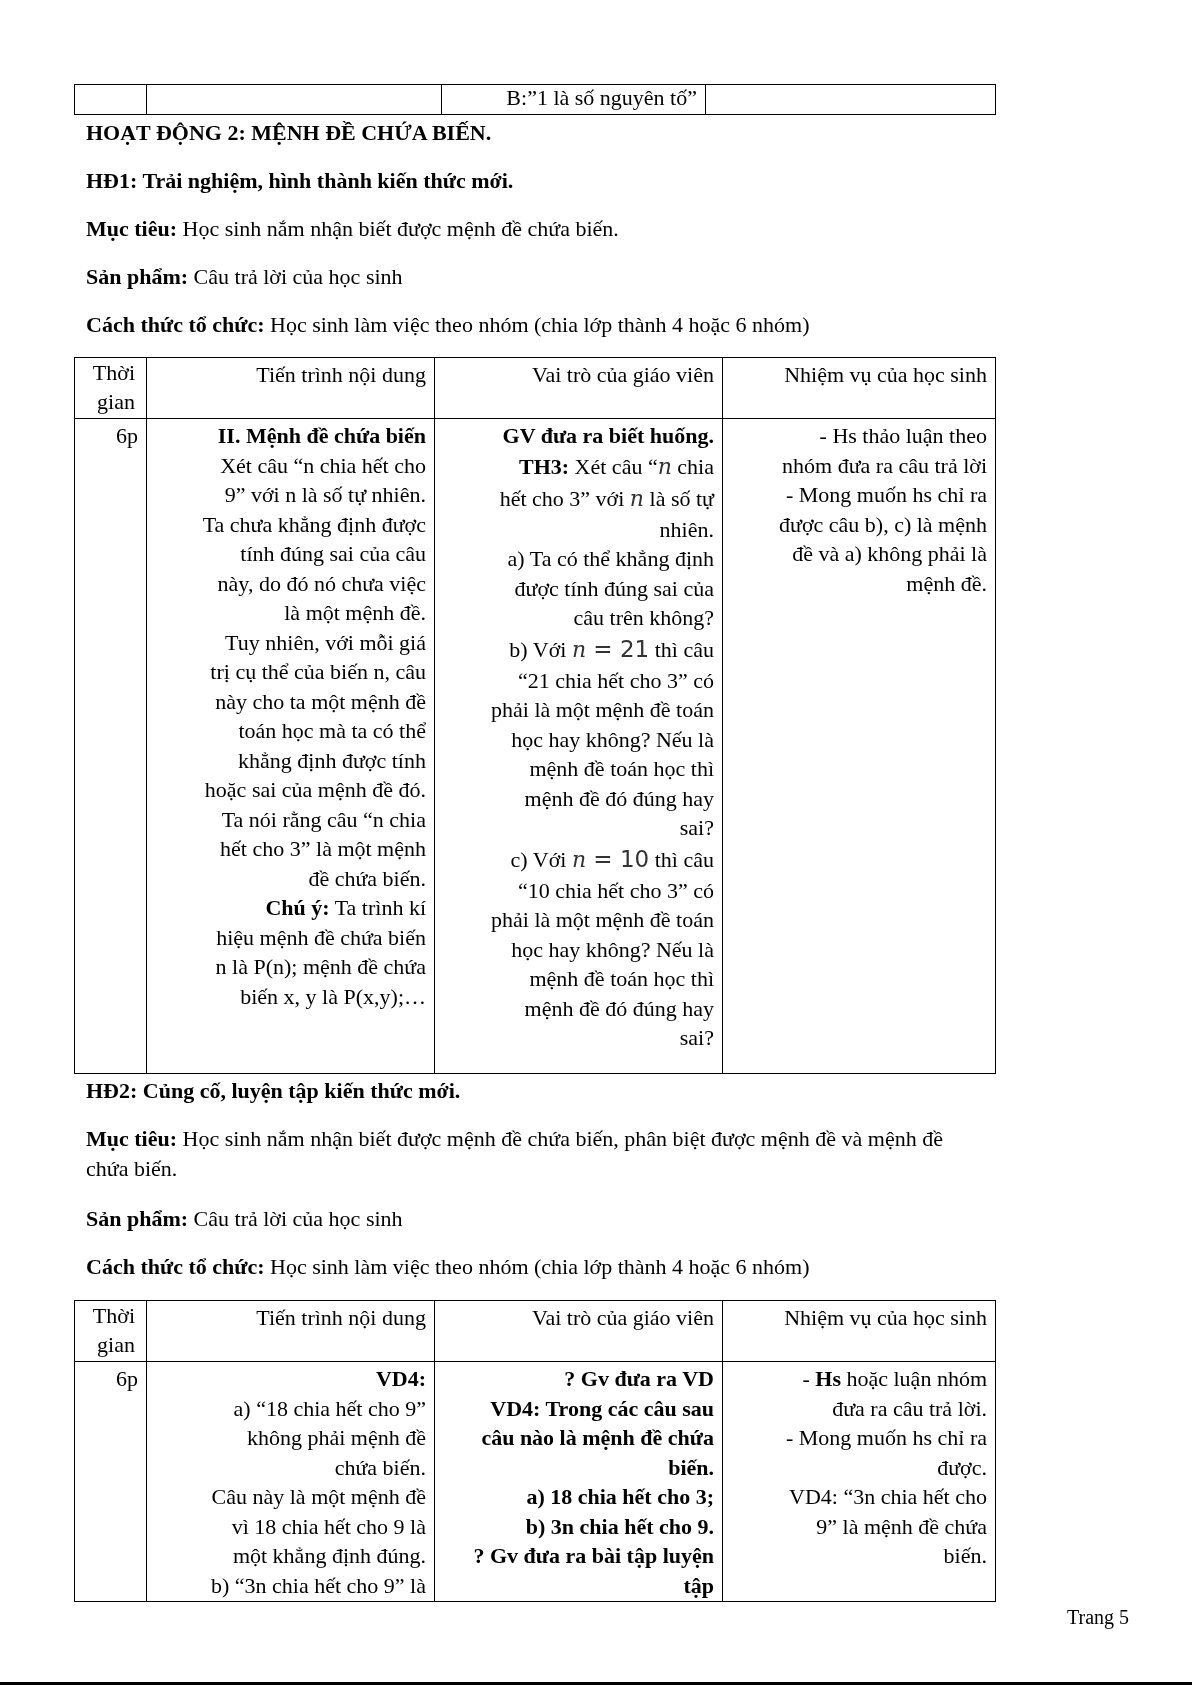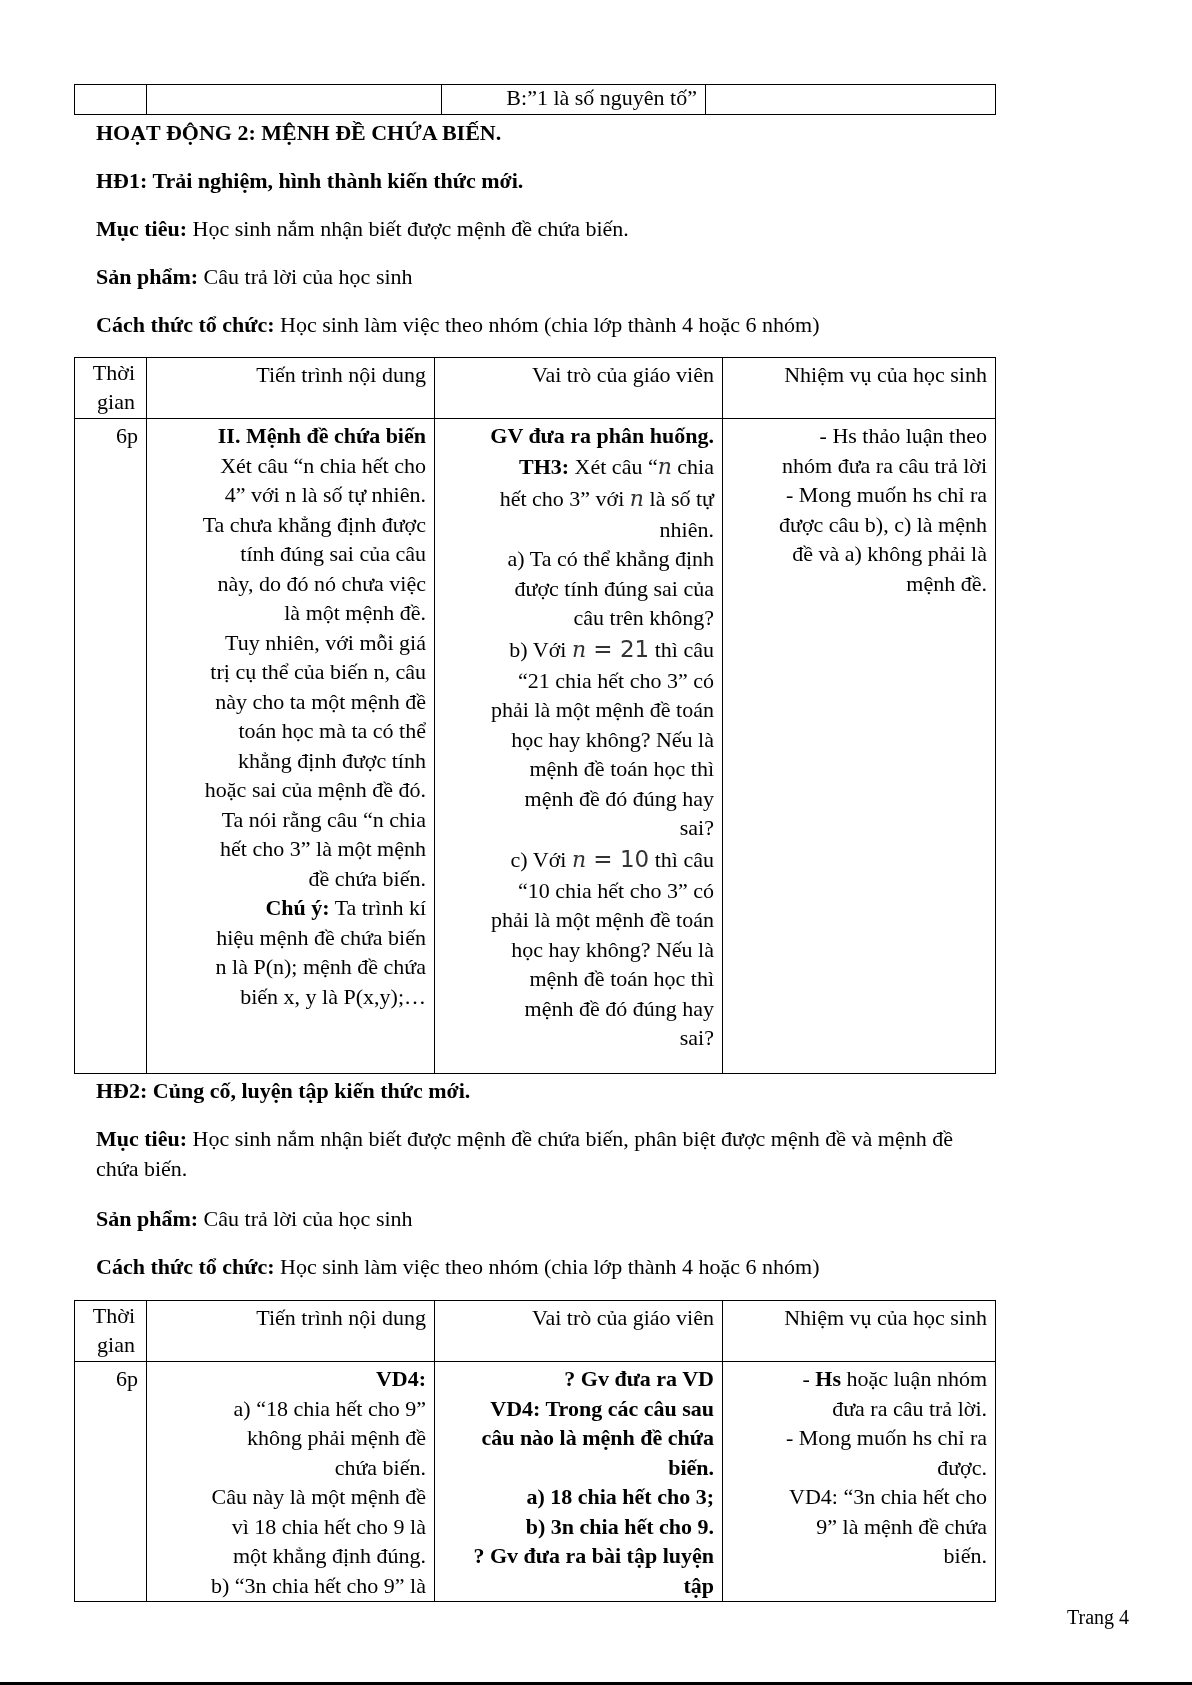--- a/index.html
+++ b/index.html
@@ -1,20 +1,20 @@
 <!DOCTYPE html>
 <html><head>
 <meta charset="utf-8">
 <style>
   html, body { margin: 0; padding: 0; background: #ffffff; }
   body {
     width: 1192px; height: 1685px; position: relative; overflow: hidden;
     font-family: "Liberation Serif", serif; color: #000; font-size: 22px;
   }
-  .para { position: absolute; left: 96px; line-height: 30px; white-space: nowrap; }
+  .para { position: absolute; left: 86px; line-height: 30px; white-space: nowrap; }
   .para b { font-weight: bold; }
   table.doc {
     position: absolute; border-collapse: collapse; table-layout: fixed;
     font-family: "Liberation Serif", serif; font-size: 22px;
   }
   table.doc td {
     border: 1.3px solid #000; vertical-align: top; padding: 0 8px 0 8px;
     line-height: 29.5px;
     text-align: right;
   }
@@ -65,41 +65,41 @@
         </td>
     <td style="padding-top:2px;">Tiến trình nội dung</td>
     <td style="padding-top:2px;">Vai trò của giáo viên</td>
     <td style="padding-top:2px;">Nhiệm vụ của học sinh</td>
   </tr>
   <tr style="height:655px;">
     <td style="padding-left:12px; padding-top:2px;">6p</td>
     <td style="padding-top:2px;padding-left:8px;">
       <span class="line" style="font-weight:bold;">II. Mệnh đề chứa biến</span>
       <span class="line">Xét câu “n chia hết cho</span>
-      <span class="line">4” với n là số tự nhiên.</span>
+      <span class="line">9” với n là số tự nhiên.</span>
       <span class="line">Ta chưa khẳng định được</span>
       <span class="line">tính đúng sai của câu</span>
       <span class="line">này, do đó nó chưa việc</span>
       <span class="line">là một mệnh đề.</span>
       <span class="line">Tuy nhiên, với mỗi giá</span>
       <span class="line">trị cụ thể của biến n, câu</span>
       <span class="line">này cho ta một mệnh đề</span>
       <span class="line">toán học mà ta có thể</span>
       <span class="line">khẳng định được tính</span>
       <span class="line">hoặc sai của mệnh đề đó.</span>
       <span class="line">Ta nói rằng câu “n chia</span>
       <span class="line">hết cho 3” là một mệnh</span>
       <span class="line">đề chứa biến.</span>
       <span class="line"><b>Chú ý:</b><span> Ta trình kí</span></span>
       <span class="line">hiệu mệnh đề chứa biến</span>
       <span class="line">n là P(n); mệnh đề chứa</span>
       <span class="line">biến x, y là P(x,y);…</span>
     </td>
     <td style="padding-top:2px;">
-      <span class="line" style="font-weight:bold;">GV đưa ra phân huống.</span>
+      <span class="line" style="font-weight:bold;">GV đưa ra biết huống.</span>
       <span class="line" style="line-height:32px;"><b>TH3:</b><span> Xét câu “</span><span class="math">n</span><span> chia</span></span>
       <span class="line" style="line-height:32px;"><span>hết cho 3” với </span><span class="math">n</span><span> là số tự</span></span>
       <span class="line">nhiên.</span>
       <span class="line">a) Ta có thể khẳng định</span>
       <span class="line">được tính đúng sai của</span>
       <span class="line">câu trên không?</span>
       <span class="line" style="line-height:32px;"><span>b) Với </span><span class="math">n</span><span class="mathnum"> = </span><span class="mathnum">21</span><span> thì câu</span></span>
       <span class="line">“21 chia hết cho 3” có</span>
       <span class="line">phải là một mệnh đề toán</span>
       <span class="line">học hay không? Nếu là</span>
@@ -176,14 +176,14 @@
       <span class="line">- Mong muốn hs chỉ ra</span>
       <span class="line">được.</span>
       <span class="line">VD4: “3n chia hết cho</span>
       <span class="line">9” là mệnh đề chứa</span>
       <span class="line">biến.</span>
     </td>
   </tr>
 </tbody>
   </table>
 
-<div class="footer">Trang 4</div>
+<div class="footer">Trang 5</div>
 <div class="bottom-rule"></div>
 
 </body></html>

